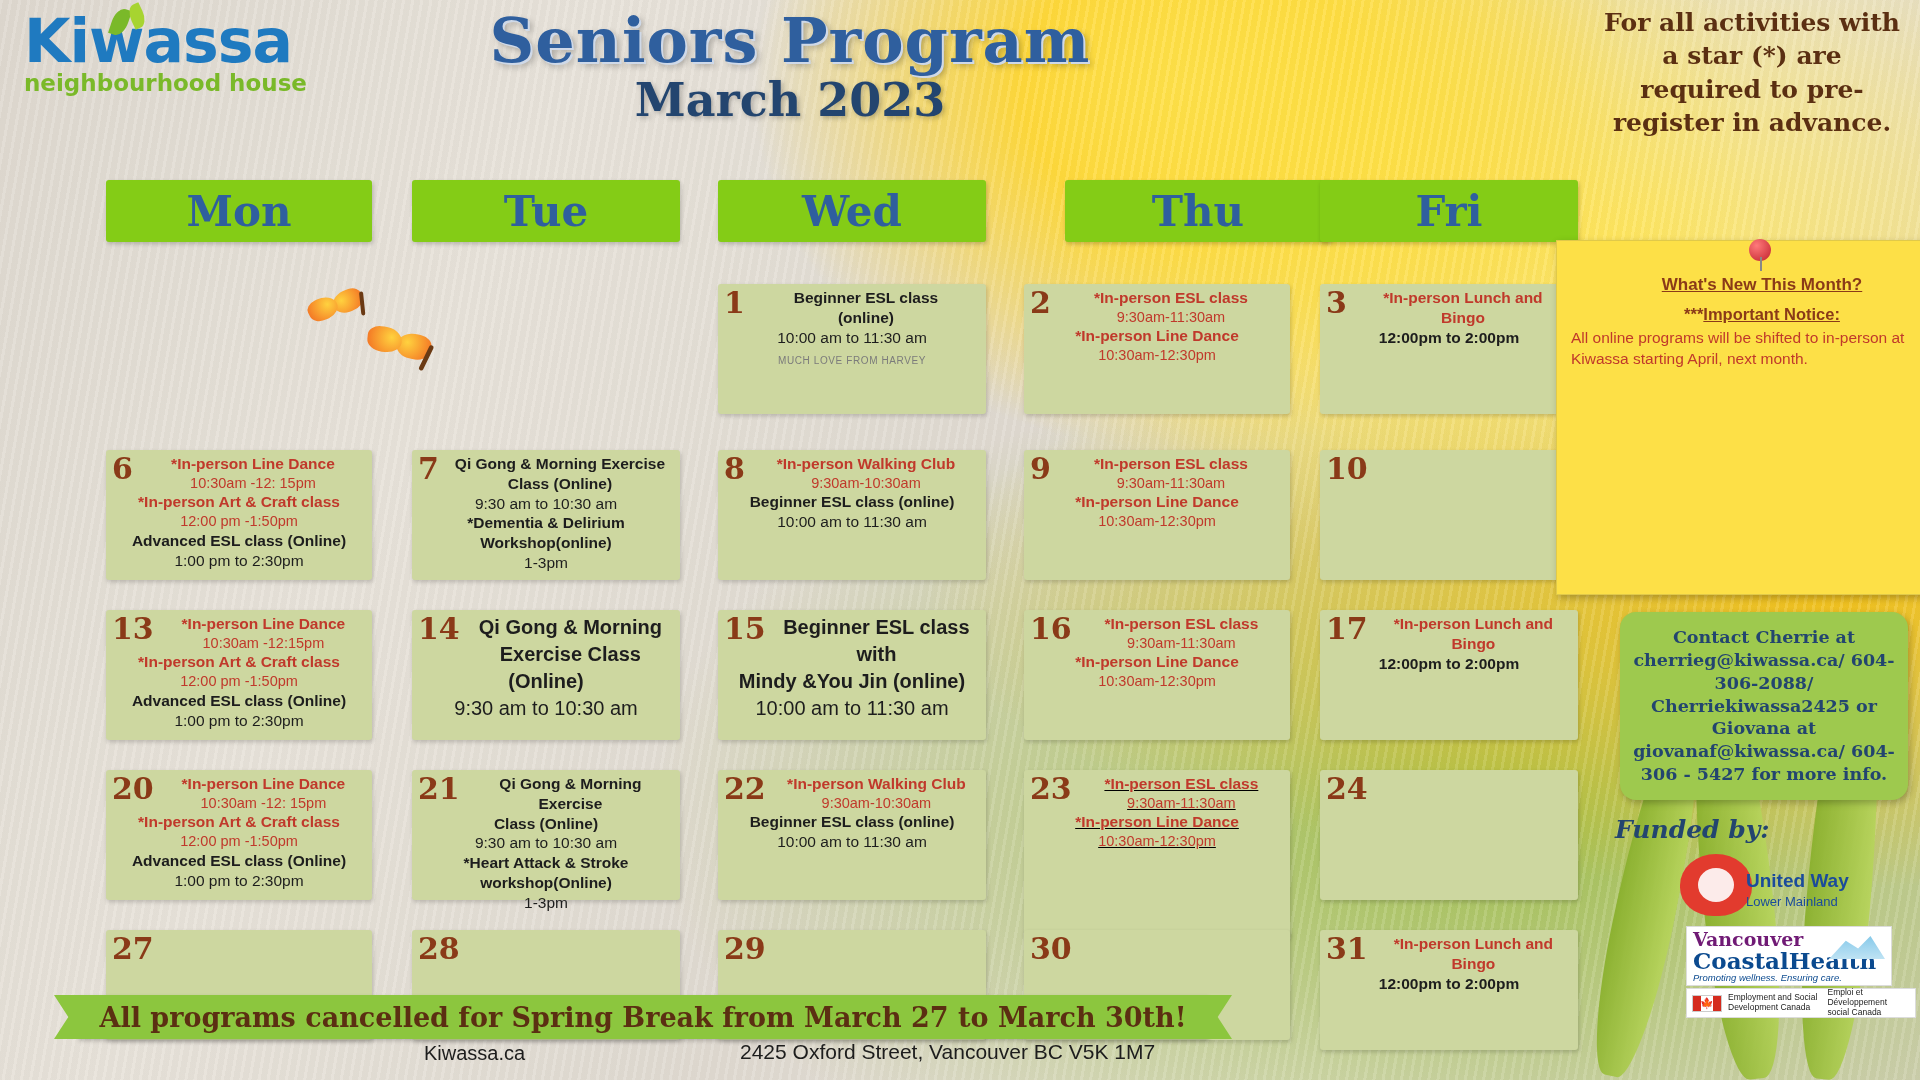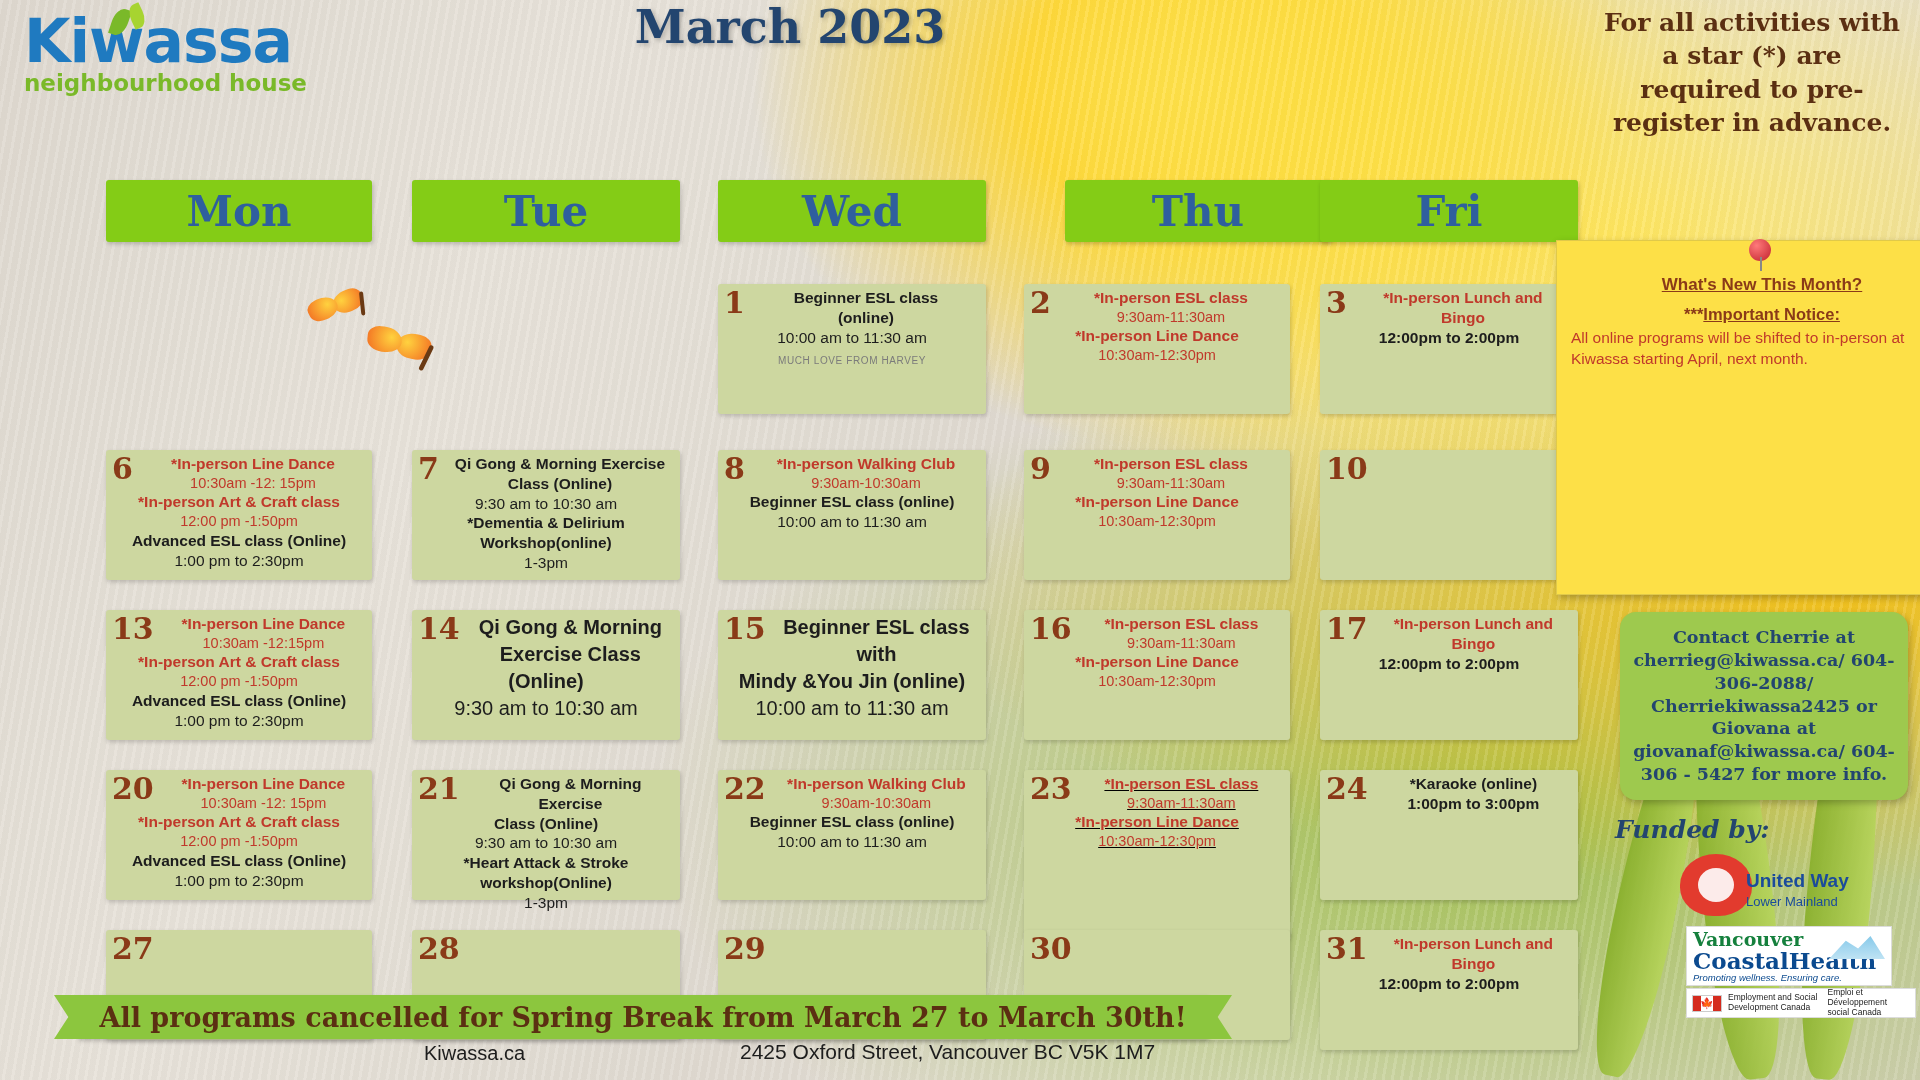--- a/index.html
+++ b/index.html
@@ -108,21 +108,21 @@
     position:absolute; left:1615px; top:815px;
     font-family:"DejaVu Serif", serif; font-style:italic; font-weight:bold; font-size:25px; color:#23456f;
   }
   #logos { position:absolute; left:1672px; top:852px; width:244px; height:168px; }
   .uw { position:absolute; left:0; top:0; width:110px; height:78px; }
   .uw-hand { width:72px; height:62px; border-radius:50% 50% 46% 46%; background:#e23b2e; position:absolute; left:8px; top:2px; }
   .uw-hand:after{content:"";position:absolute;left:18px;top:14px;width:36px;height:34px;border-radius:50%;background:#fff;opacity:.9;}
   .uw-txt { position:absolute; left:74px; top:18px; font-weight:bold; font-size:19px; color:#1b4b9b; white-space:nowrap;}
   .uw-sub { position:absolute; left:74px; top:42px; font-size:13px; color:#1b4b9b; white-space:nowrap;}
   .vch { position:absolute; left:14px; top:74px; width:206px; height:60px; background:#fff; border:1px solid #dcdcdc; padding:3px 6px;}
-  .vch .l1{ font-family:"DejaVu Serif",serif; font-weight:bold; font-size:19px; color:#15803d; line-height:1;}
+  .vch .l1{ font-family:"DejaVu Serif",serif; font-weight:bold; font-size:19px; color:#701a75; line-height:1;}
   .vch .l2{ font-family:"DejaVu Serif",serif; font-weight:bold; font-size:23px; color:#0b4a8f; line-height:1;}
   .vch .l3{ font-size:9.5px; font-style:italic; color:#0b4a8f;}
   .vch .hill{ position:absolute; right:6px; top:6px; width:56px; height:26px;
      background:linear-gradient(180deg,#7fc6e8,#bfe3f4); clip-path:polygon(0 100%,30% 30%,52% 60%,74% 12%,100% 100%); }
   .gov { position:absolute; left:14px; top:136px; width:230px; height:30px; background:#fff; border:1px solid #dcdcdc;
      display:flex; align-items:center; padding:2px 5px; gap:6px; }
   .flag { width:30px; height:17px; background:#fff; border:1px solid #ccc; position:relative; flex:none;}
   .flag:before,.flag:after{content:"";position:absolute;top:0;bottom:0;width:8px;background:#d52b1e;}
   .flag:before{left:0;} .flag:after{right:0;}
   .flag span{position:absolute;left:50%;top:50%;transform:translate(-50%,-50%);color:#d52b1e;font-size:11px;line-height:1;}
@@ -162,20 +162,21 @@
 <div id="logo">
   <div style="position:relative;">
     <div class="logo-leaf"></div>
     <div class="logo-leaf2"></div>
     <div class="logo-word">Kiwassa</div>
   </div>
   <div class="logo-sub">neighbourhood house</div>
 </div>
 
 <div id="title">
+  <div class="t1">Seniors Program</div>
   <div class="t2">March 2023</div>
 </div>
 
 <div id="star-note">For all activities with a star (*) are required to pre-register in advance.</div>
 
 <div class="bf" style="left:330px;top:295px;transform:rotate(-18deg);">
   <div class="w"></div>
     <div class="w w2"></div>
     <div class="b"></div>
 </div>
@@ -343,24 +344,20 @@
     <div class="daynum">23</div>
     <div class="lines">
       <div class="red">*In-person ESL class</div>
       <div class="redsm">9:30am-11:30am</div>
       <div class="red">*In-person Line Dance</div>
       <div class="redsm">10:30am-12:30pm</div>
     </div>
   </div>
 <div class="cell" style="left:1320px;top:770px;width:258px;height:130px;">
     <div class="daynum">24</div>
-    <div class="lines">
-      <div class="bold">*Karaoke (online)</div>
-      <div class="bold">1:00pm to 3:00pm</div>
-    </div>
   </div>
 
 <div class="cell" style="left:106px;top:930px;width:266px;height:110px;">
     <div class="daynum">27</div>
     <div class="lines"></div>
   </div>
 <div class="cell" style="left:412px;top:930px;width:268px;height:110px;">
     <div class="daynum">28</div>
     <div class="lines"></div>
   </div>

